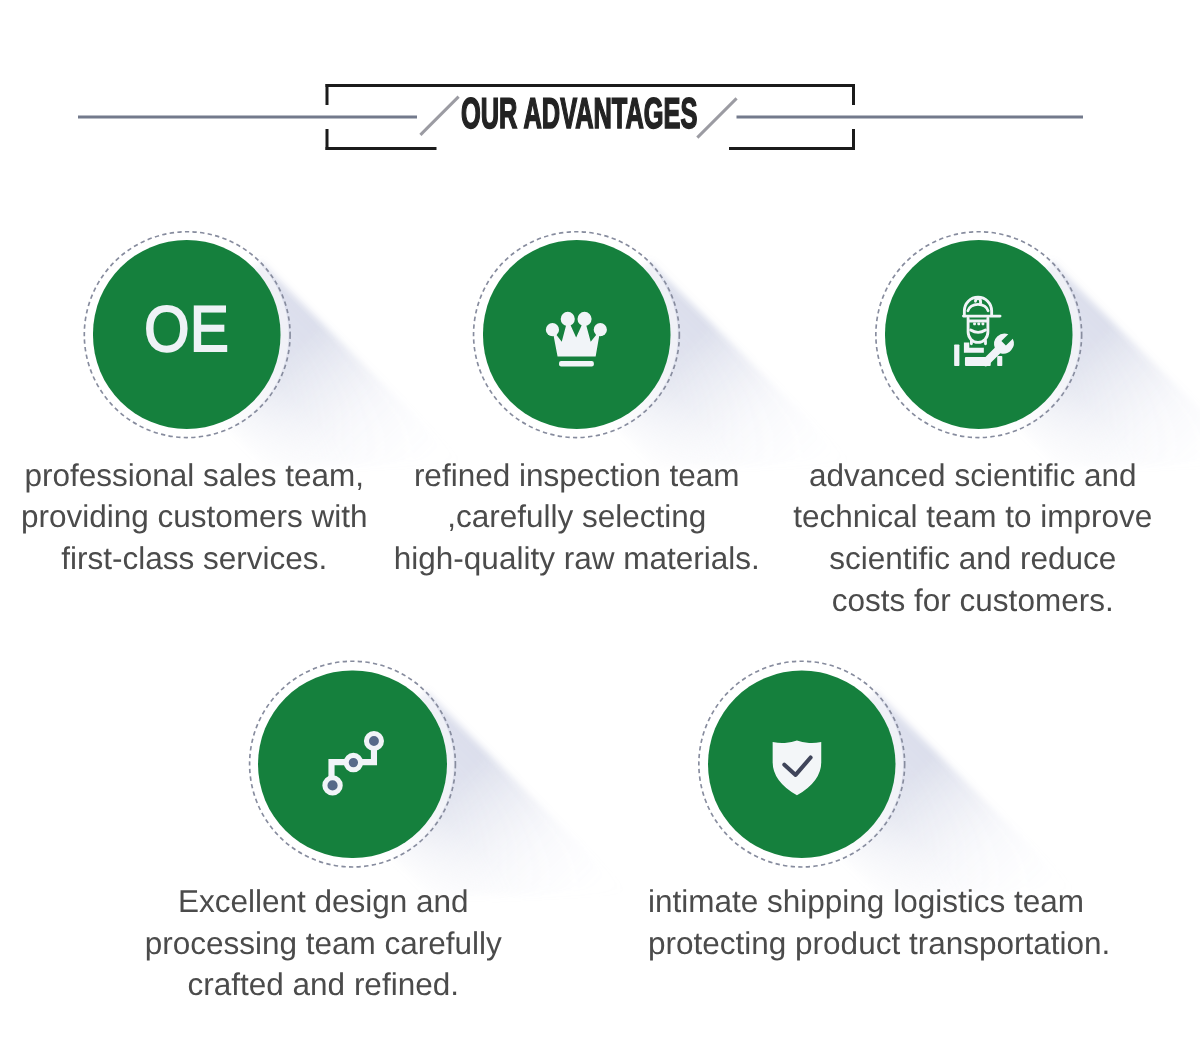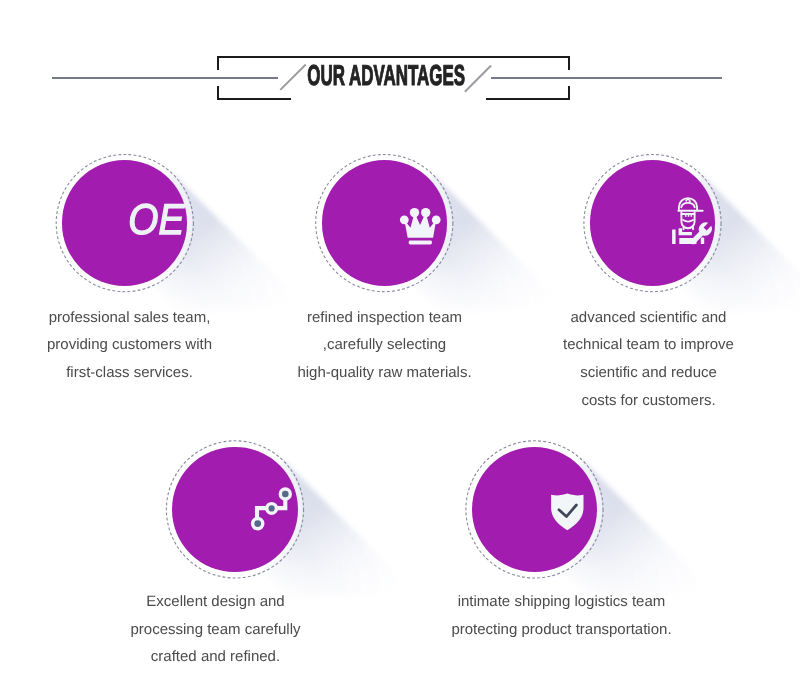--- a/index.html
+++ b/index.html
@@ -46,31 +46,31 @@
   }
   .htitle span {
     display:inline-block; transform:scaleX(0.588); transform-origin:center;
     -webkit-text-stroke:1.1px #232323;
   }
 
   
   .shadows { position:absolute; left:0; top:0; width:800px; height:695px; }
   .disc {
     position:absolute; border-radius:50%;
-    background:#a21caf;
-    display:flex; align-items:center; justify-content:flex-end;font-style:italic;
+    background:#15803d;
+    display:flex; align-items:center; justify-content:center;
   }
   .oe {
     font-size:43px; font-weight:normal; color:#eef2f6; letter-spacing:0.4px;
     line-height:43px; -webkit-text-stroke:1.4px #eef2f6;
     display:inline-block; transform:scaleX(0.90) translateY(-3.3px); transform-origin:center;
   }
   .caption {
     position:absolute; text-align:center; color:#4b4b4b;
-    font-size:15px; line-height:27.7px; white-space:nowrap;
+    font-size:21px; line-height:27.7px; white-space:nowrap;
   }
   .caption div { white-space:nowrap; }
 </style>
 </head>
 <body>
 
 <div class="stage">
 
   <svg class="shadows" width="800" height="695" viewBox="0 0 800 695" xmlns="http://www.w3.org/2000/svg">
     <defs>

